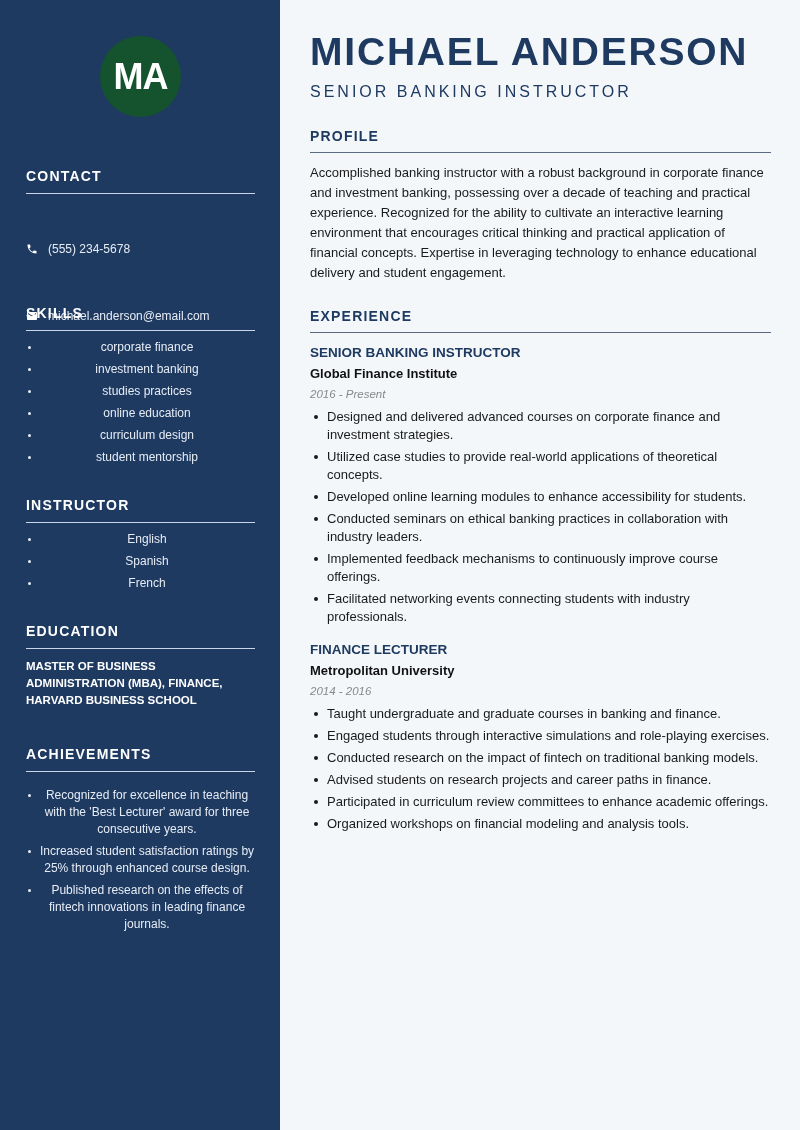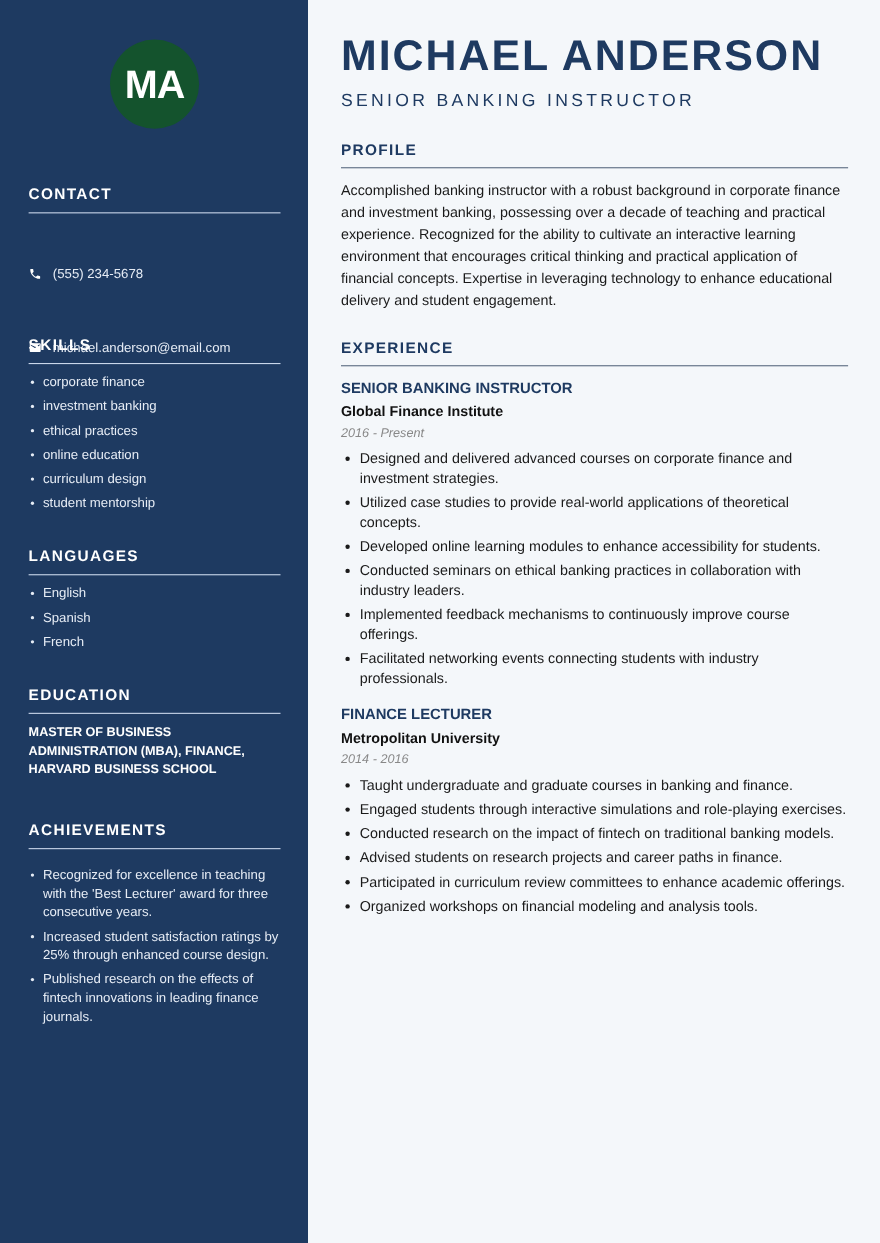--- a/index.html
+++ b/index.html
@@ -6,21 +6,21 @@
     html, body { width: 800px; height: 1130px; overflow: hidden; }
     body { font-family: "Liberation Sans", sans-serif; background: #f4f7fa; position: relative; }
     .sidebar { position: absolute; left: 0; top: 0; width: 280px; height: 1130px; background: #1e3a61; color: #ffffff; padding: 0 26px; }
     .avatar { position: absolute; left: 100px; top: 36px; width: 81px; height: 81px; border-radius: 50%; background: #14532d; display: flex; align-items: center; justify-content: center; color: #fff; font-weight: bold; font-size: 36px; letter-spacing: -1px; }
     .sb-section { position: absolute; left: 26px; width: 229px; }
     .sb-title { font-weight: bold; font-size: 14px; letter-spacing: 1.2px; color: #fff; padding-bottom: 9px; border-bottom: 1.5px solid #c9d6ea; }
     .contact-row { display: flex; align-items: center; font-size: 12px; color: #e6ecf5; height: 25.5px; margin-top: 42px; }
     .contact-row .ic { width: 22px; display: flex; align-items: center; }
     .contact-row svg { width: 12px; height: 12px; fill: #ffffff; }
     .sb-list { list-style: none; margin-top: 8px; }
-    .sb-list li { position: relative; padding-left: 13px; font-size: 12px; color: #e6ecf5; line-height: 17px; margin-bottom: 5px; }
+    .sb-list li { position: relative; padding-left: 13px; font-size: 12px; color: #e6ecf5; line-height: 17px; margin-bottom: 5px; text-align: center; }
     .sb-list li::before { content: ""; position: absolute; left: 2px; top: 7px; width: 3px; height: 3px; background: #e6ecf5; border-radius: 50%; }
     .edu-text { margin-top: 9px; font-size: 11.5px; font-weight: bold; line-height: 17px; color: #fff; }
     .ach-list li { line-height: 17px; margin-bottom: 5px; }
 
     .main { position: absolute; left: 310px; top: 0; width: 461px; color: #1a1a1a; }
     .name { position: absolute; top: 30px; left: 0; font-size: 39px; font-weight: bold; color: #1e3a61; letter-spacing: 1.8px; white-space: nowrap; }
     .role { position: absolute; top: 83px; left: 0; font-size: 16px; color: #1e3a61; letter-spacing: 3px; white-space: nowrap; }
     .m-section { position: absolute; left: 0; width: 461px; }
     .m-title { font-weight: bold; font-size: 14px; color: #1e3a61; letter-spacing: 1.2px; padding-bottom: 8px; border-bottom: 1.5px solid #5a6a80; }
     .profile-text { margin-top: 10px; font-size: 13px; line-height: 20px; color: #1a1a1a; }
@@ -59,29 +59,29 @@
         <span>michael.anderson@email.com</span>
       </div>
     </div>
   </div>
 
   <div class="sb-section" style="top:305px;">
     <div class="sb-title">SKILLS</div>
     <ul class="sb-list">
       <li>corporate finance</li>
       <li>investment banking</li>
-      <li>ethical practices</li>
+      <li>studies practices</li>
       <li>online education</li>
       <li>curriculum design</li>
       <li>student mentorship</li>
     </ul>
   </div>
 
   <div class="sb-section" style="top:497px;">
-    <div class="sb-title">LANGUAGES</div>
+    <div class="sb-title">INSTRUCTOR</div>
     <ul class="sb-list">
       <li>English</li>
       <li>Spanish</li>
       <li>French</li>
     </ul>
   </div>
 
   <div class="sb-section" style="top:623px;">
     <div class="sb-title">EDUCATION</div>
     <div class="edu-text">MASTER OF BUSINESS ADMINISTRATION (MBA), FINANCE, HARVARD BUSINESS SCHOOL</div>

